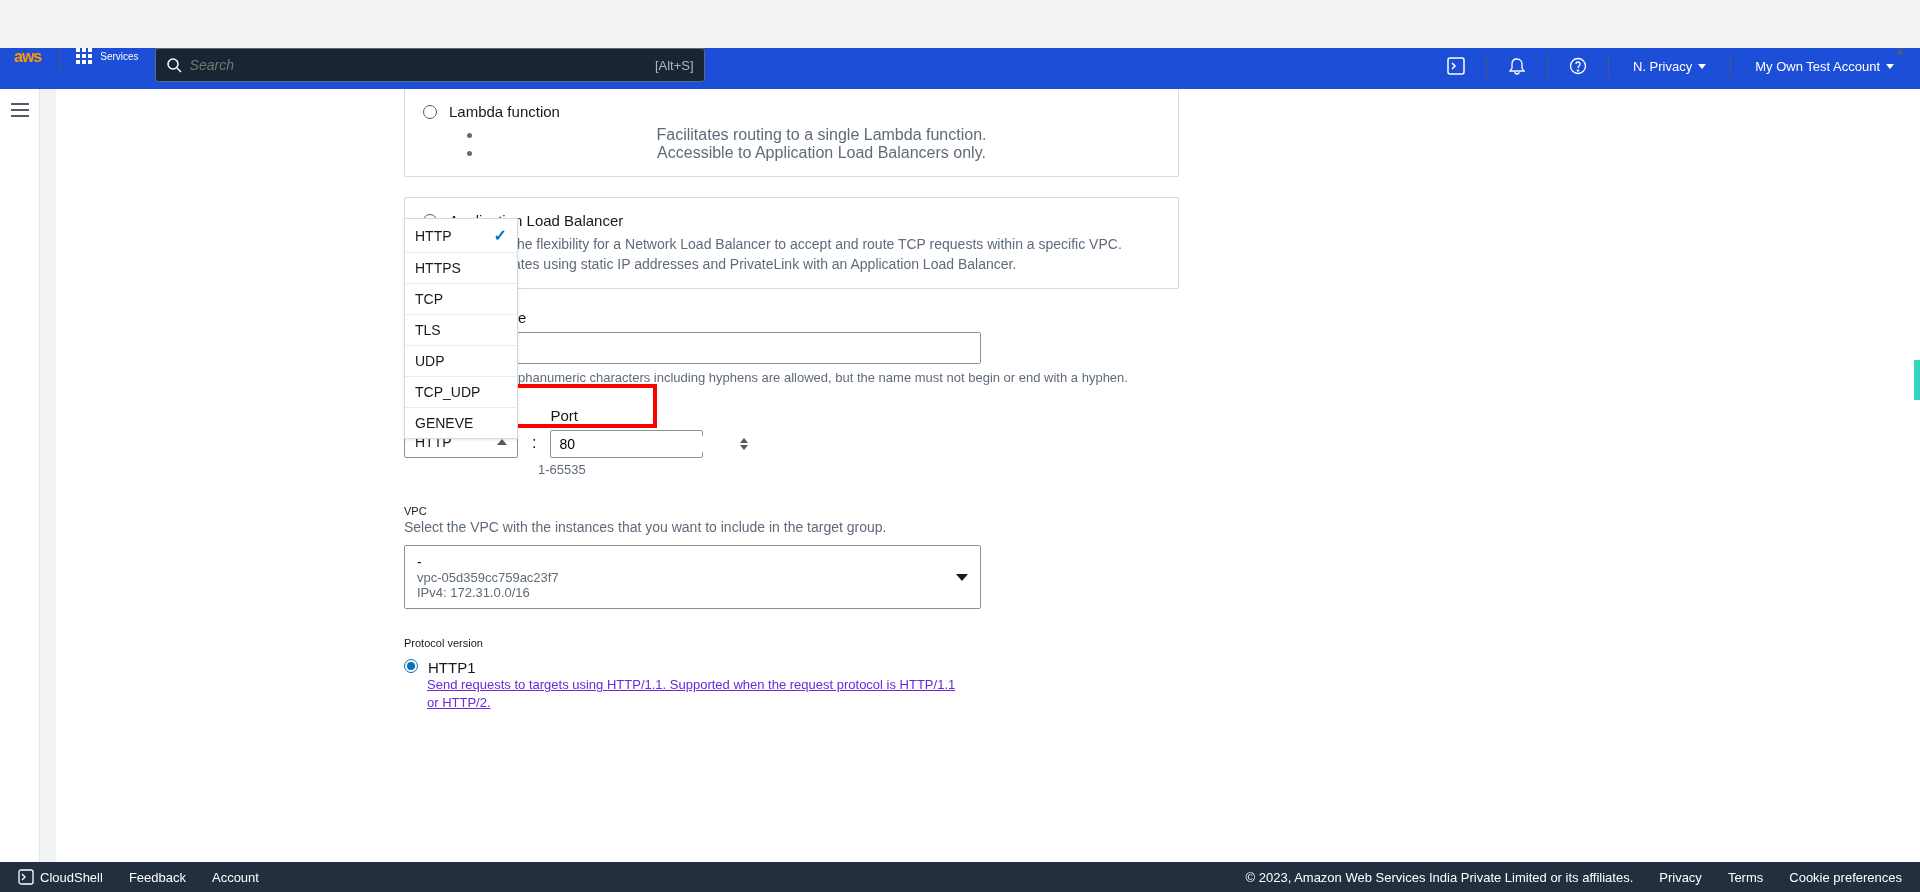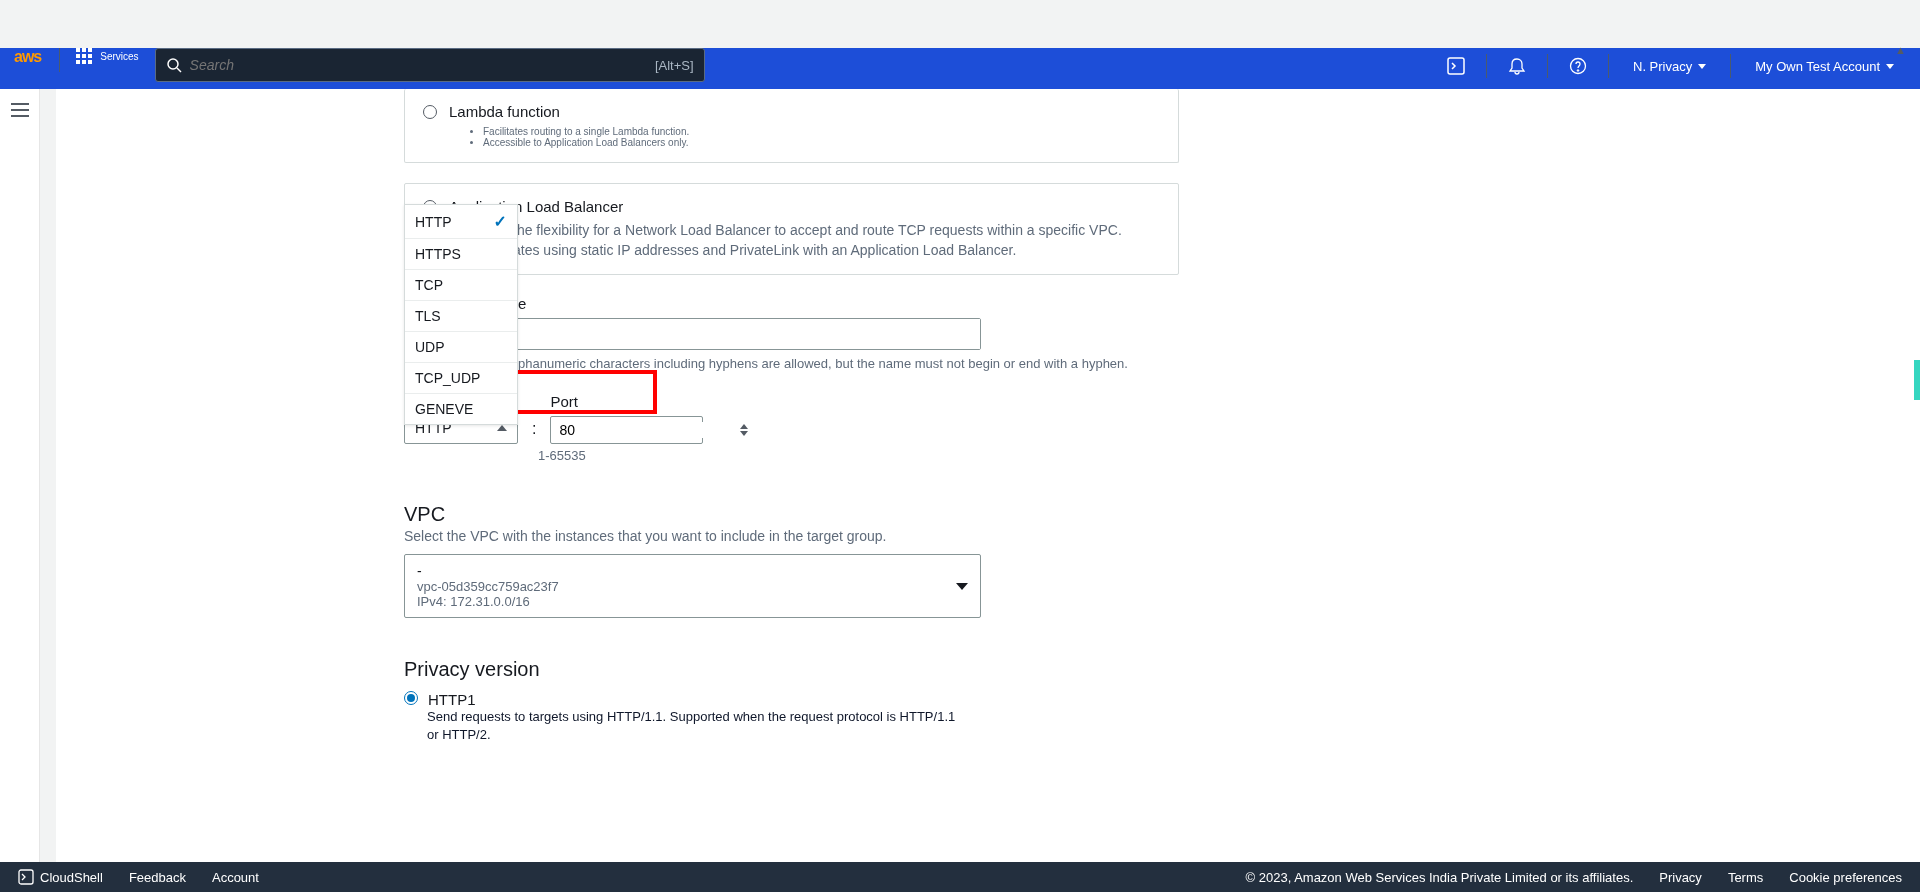--- a/index.html
+++ b/index.html
@@ -33,53 +33,53 @@
 .content-shell { background: #fff; margin: 0; min-height: 100%; padding: 0 0 30px 0; position: relative; }
 .content-inner { width: 775px; margin-left: 348px; padding-top: 0; }
 
 
 .option-box { border: 1px solid #d5dbdb; border-radius: 2px; padding: 14px 18px; margin-bottom: 20px; background: #fff; }
 .radio-row { display: flex; align-items: center; gap: 12px; margin-bottom: 6px; }
 .radio { width: 14px; height: 14px; border: 1px solid #545b64; border-radius: 50%; flex-shrink: 0; cursor: pointer; }
 .radio.selected { border: 1px solid #0073bb; position: relative; }
 .radio.selected::after { content: ''; position: absolute; width: 8px; height: 8px; background: #0073bb; border-radius: 50%; top: 2px; left: 2px; }
 .option-label { font-size: 15px; color: #16191f; }
-.bullet-list { list-style: disc; margin-left: 60px; margin-top: 4px; color: #5f6b7a; font-size: 10px; }
+.bullet-list { list-style: disc; margin-left: 60px; margin-top: 4px; color: #5f6b7a; font-size: 16px; text-align: center; }
 .desc-text { color: #5f6b7a; font-size: 14px; margin-left: 26px; max-width: 700px; line-height: 1.4; }
 
 
 .protocol-port { display: flex; align-items: flex-end; gap: 14px; position: relative; }
 .dropdown-btn { border: 1px solid #879596; border-radius: 2px; width: 114px; height: 32px; display: flex; align-items: center; justify-content: space-between; padding: 0 10px; background: #fff; cursor: pointer; font-size: 14px; }
 .dropdown-btn .tri-up { width: 0; height: 0; border-left: 5px solid transparent; border-right: 5px solid transparent; border-bottom: 6px solid #545b64; }
 .dropdown-list { position: absolute; top: 0; left: 0; width: 114px; background: #fff; border: 1px solid #d5dbdb; z-index: 100; transform: translateY(-100%); box-shadow: 0 1px 3px rgba(0,0,0,0.1); }
 .dropdown-item { padding: 7px 10px; border-bottom: 1px solid #eaeded; cursor: pointer; display: flex; align-items: center; justify-content: space-between; font-size: 14px; }
 .dropdown-item:last-child { border-bottom: none; }
 .dropdown-item .check { color: #0073bb; font-weight: bold; font-size: 16px; }
 .colon { font-size: 16px; padding-bottom: 6px; }
 .port-label { font-size: 15px; color: #16191f; margin-bottom: 6px; }
 .port-input-wrap { width: 153px; height: 28px; border: 1px solid #879596; border-radius: 2px; display: flex; align-items: center; padding: 0 8px; }
 .port-input { border: none; outline: none; flex: 1; font-size: 14px; }
 .spinner { display: flex; flex-direction: column; gap: 2px; }
 .spinner .up, .spinner .down { width: 0; height: 0; border-left: 4px solid transparent; border-right: 4px solid transparent; cursor: pointer; }
 .spinner .up { border-bottom: 5px solid #545b64; }
 .spinner .down { border-top: 5px solid #545b64; }
 .range-hint { font-size: 13px; color: #5f6b7a; margin-top: 4px; margin-left: 134px; }
 
-.section-title { font-size: 20px; color: #16191f; margin-top: 40px; }
+.section-title { font-size: 11px; color: #16191f; margin-top: 28px; }
 .section-desc { font-size: 14px; color: #5f6b7a; margin-top: 2px; }
 
 
 .vpc-select { border: 1px solid #879596; border-radius: 2px; padding: 8px 12px; margin-top: 10px; width: 577px; display: flex; justify-content: space-between; align-items: center; cursor: pointer; }
 .vpc-select .vpc-text { font-size: 14px; }
 .vpc-select .vpc-sub { font-size: 13px; color: #5f6b7a; }
 .tri-down { width: 0; height: 0; border-left: 6px solid transparent; border-right: 6px solid transparent; border-top: 7px solid #16191f; }
 
 
 .pv-row { display: flex; gap: 10px; margin-top: 10px; }
-.pv-desc { font-size: 13px; color: #0f172a; margin-left: 23px; max-width: 530px; line-height: 1.4; }
+.pv-desc { font-size: 13px; color: #6d28d9; margin-left: 23px; max-width: 530px; line-height: 1.4; text-decoration: underline; }
 
 
 .red-box { position: absolute; border: 4px solid #ff0000; background: transparent; z-index: 50; pointer-events: none; }
 
 
 .scroll-marker { position: fixed; right: 0; top: 360px; width: 6px; height: 40px; background: #35d6c0; }
 
 
 .scroll-arrow-up { position: fixed; right: 14px; top: 44px; color: #545b64; font-size: 11px; }
 
@@ -246,21 +246,21 @@
         <div class="section-desc">Select the VPC with the instances that you want to include in the target group.</div>
         <div class="vpc-select">
           <div>
             <div class="vpc-text">-</div>
             <div class="vpc-sub">vpc-05d359cc759ac23f7</div>
             <div class="vpc-sub">IPv4: 172.31.0.0/16</div>
           </div>
           <div class="tri-down"></div>
         </div>
 
-        <div class="section-title">Privacy version</div>
+        <div class="section-title">Protocol version</div>
         <div class="pv-row">
           <div class="radio selected"></div>
           <span class="option-label">HTTP1</span>
         </div>
         <div class="pv-desc">Send requests to targets using HTTP/1.1. Supported when the request protocol is HTTP/1.1 or HTTP/2.</div>
 
       </div>
     </div>
   </div>
 </div>

